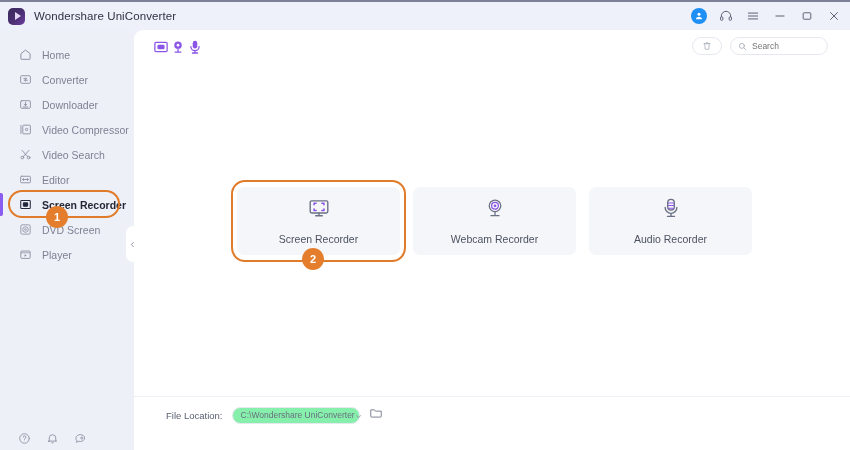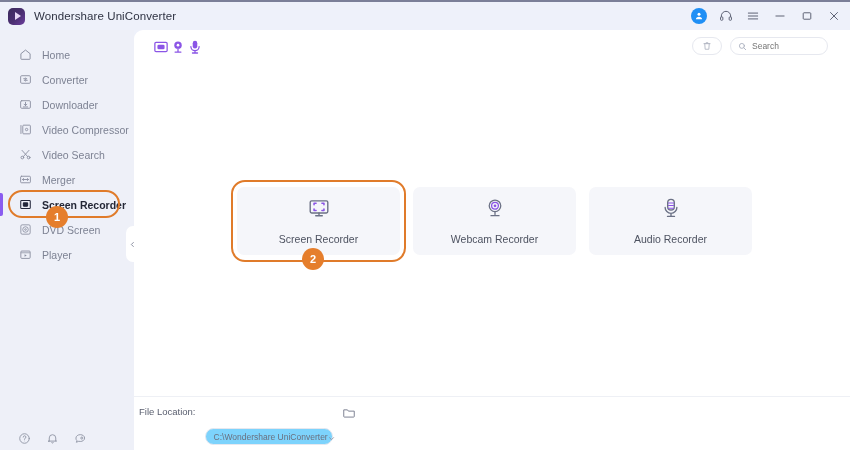--- a/index.html
+++ b/index.html
@@ -170,30 +170,29 @@
   }
 
   
   .footer {
     position: absolute; left: 134px; top: 394px;
     width: 716px; height: 56px;
     background: #ffffff;
     border-top: 1px solid #eef0f5;
   }
   .floc {
-    position: absolute; left: 5px; top: 9px;
-    display: flex; gap: 9px;
+    position: absolute; left: 32px; top: 9px;
+    display: flex; align-items: center; gap: 9px;
   }
   .floc-lbl { font-size: 9.5px; color: #5b6070; }
   .floc-select {
     width: 128px; height: 17px; border-radius: 9px;
-    border: 1px solid #e6e8ef; background: #7dd3fc;
+    border: 1px solid #e6e8ef; background: #86efac;
     display: flex; align-items: center; justify-content: space-between;
     padding: 0 7px 0 8px;
-    margin-top: 22px;
   }
   .floc-select .val { font-size: 8.5px; color: #6a6f7e; white-space: nowrap; }
 
   .bottom-left {
     position: absolute; left: 0; top: 422px;
     width: 134px; height: 28px;
     background: #eef0f8;
     display: flex; align-items: center; gap: 14px;
     padding-left: 17px;
   }
@@ -305,21 +304,21 @@
         <span class="lbl">Video Search</span>
       </div>
 
       <div class="nav-item">
         <span class="nav-ico">
           <svg width="13" height="13" viewBox="0 0 24 24" fill="none" stroke="#8b90a1" stroke-width="1.7" stroke-linecap="round">
             <rect x="3" y="6" width="18" height="12" rx="1.6"></rect>
             <path d="M8.6 10.2 6.4 12l2.2 1.8M15.4 10.2 17.6 12l-2.2 1.8M6.8 12h10.4"></path>
           </svg>
         </span>
-        <span class="lbl">Merger</span>
+        <span class="lbl">Editor</span>
       </div>
 
       <div class="nav-item active">
         <span class="active-bar"></span>
         <span class="ring-hl"></span>
         <span class="nav-ico">
           <svg width="13" height="13" viewBox="0 0 24 24" fill="none" stroke="#22263a" stroke-width="1.9" stroke-linecap="round">
             <rect x="3.2" y="4.6" width="17.6" height="14.8" rx="1.6"></rect>
             <rect x="8" y="9" width="8" height="6" rx="1" fill="#22263a"></rect>
           </svg>

